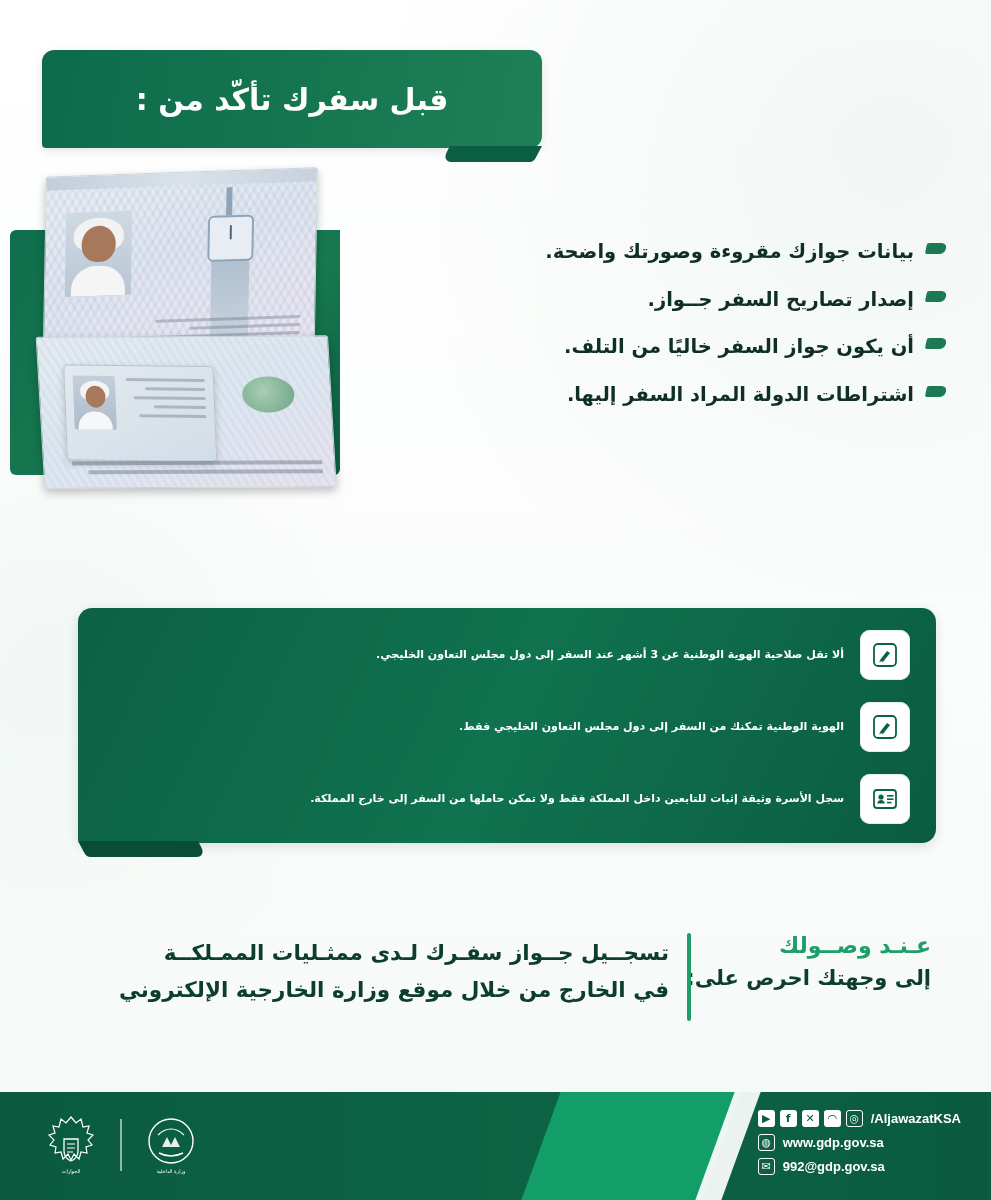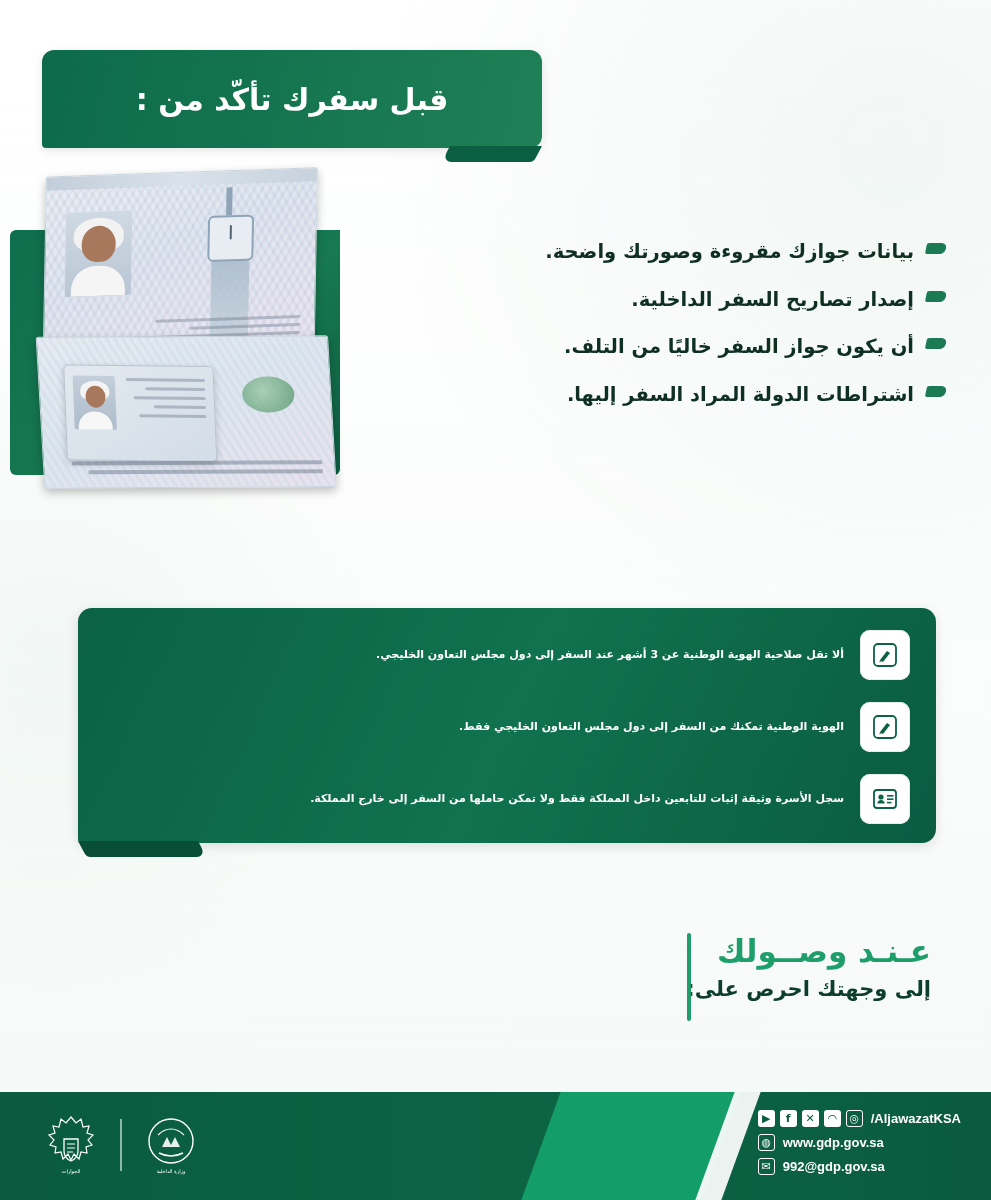--- a/index.html
+++ b/index.html
@@ -283,21 +283,21 @@
     direction: rtl;
   }
   .arrival-left {
     position: absolute;
     right: 60px;
     top: 8px;
     text-align: right;
   }
   .arrival-title {
     color: #1d9e6a;
-    font-size: 31px;
+    font-size: 22px;
     font-weight: bold;
     letter-spacing: 1px;
     white-space: nowrap;
   }
   .arrival-sub {
     color: #0d3d2c;
     font-size: 21px;
     font-weight: bold;
     margin-top: 8px;
     white-space: nowrap;
@@ -464,21 +464,21 @@
 
 <div class="checklist">
 
   <div class="check-item">
     <span class="check-bullet"></span>
     <span class="check-text">بيانات جوازك مقروءة وصورتك واضحة.</span>
   </div>
 
   <div class="check-item">
     <span class="check-bullet"></span>
-    <span class="check-text">إصدار تصاريح السفر الداخلية.</span>
+    <span class="check-text">إصدار تصاريح السفر جــواز.</span>
   </div>
 
 
   <div class="check-item">
     <span class="check-bullet"></span>
     <span class="check-text">أن يكون جواز السفر خاليًا من التلف.</span>
   </div>
 
   <div class="check-item">
     <span class="check-bullet"></span>
@@ -527,20 +527,24 @@
   </div>
 
 </div>
 
 <div class="arrival">
   <div class="arrival-left">
     <div class="arrival-title">عـنـد وصــولك</div>
     <div class="arrival-sub">إلى وجهتك احرص على:</div>
   </div>
   <div class="arrival-divider"></div>
+  <div class="arrival-body">
+    <div>تسجــيل جــواز سفـرك لـدى ممثـليات الممـلكــة</div>
+    <div>في الخارج من خلال موقع وزارة الخارجية الإلكتروني</div>
+  </div>
 </div>
 
 <div class="footer">
   <div class="footer-swoosh"></div>
   <div class="footer-swoosh two"></div>
 
   <div class="footer-contacts">
 
     <div class="fc-row">
       <div class="fc-icons">

